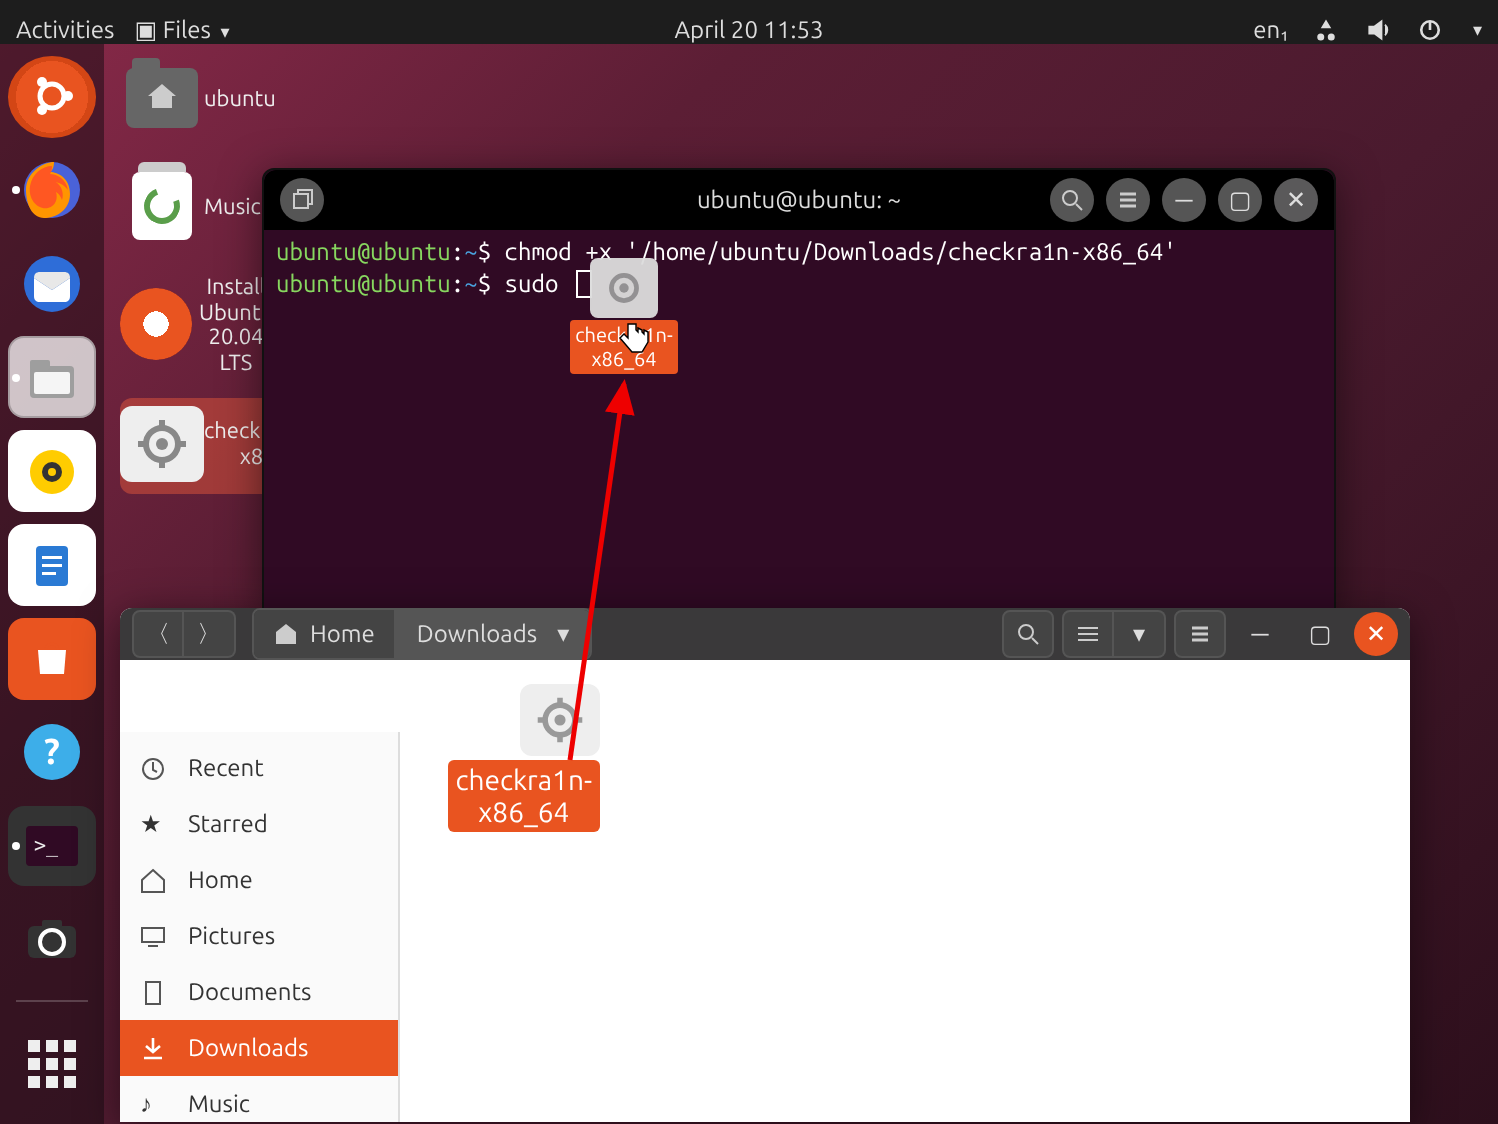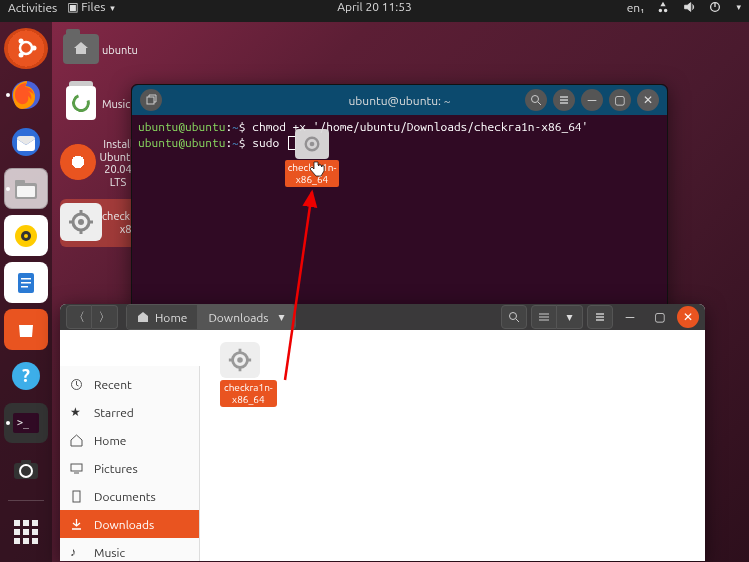--- a/index.html
+++ b/index.html
@@ -9,21 +9,21 @@
     font-size: 13px;
     background: linear-gradient(135deg, #8b2a4a 0%, #5c1e35 30%, #4a1a2e 60%, #2d0f1c 100%);
     position: relative;
     overflow: hidden;
     color: #ddd;
   }
   
   .topbar {
     position: absolute; top:0; left:0; right:0; height:22px;
     background: #1d1d1d; color:#ddd;
-    display:flex; align-items:flex-start; padding:0 8px;
+    display:flex; align-items:flex-end; padding:0 8px;
     font-size:12px;
   }
   .topbar .left, .topbar .center, .topbar .right { display:flex; align-items:center; gap:10px; }
   .topbar .center { position:absolute; left:50%; transform:translateX(-50%); }
   .topbar .right { margin-left:auto; gap:12px; }
   .topbar .dd { font-size:9px; margin-left:2px; }
   .sysicon { display:inline-flex; width:14px; height:14px; }
 
   
   .dock {
@@ -74,21 +74,21 @@
 
   
   .terminal {
     position:absolute; left:131px; top:84px; width:537px; height:223px;
     background:#300a24; border:1px solid #111; border-radius:6px 6px 0 0;
     box-shadow:0 4px 20px rgba(0,0,0,0.5);
     overflow:hidden;
     font-family: "Ubuntu Mono", Consolas, monospace;
   }
   .term-title {
-    height:30px; background:#0c4a6e; display:flex; align-items:center;
+    height:30px; background:#000000; display:flex; align-items:center;
     padding:0 8px; gap:6px; color:#ddd; font-family:Ubuntu,sans-serif; font-size:12px;
     border-radius:6px 6px 0 0;
   }
   .term-title .title { position:absolute; left:50%; transform:translateX(-50%); }
   .wbtn {
     width:22px; height:22px; border-radius:11px; display:flex; align-items:center; justify-content:center;
     background:#555; font-size:12px;
   }
   .wbtn.round { background:#555; }
   .wbtn.close { background:#5a595a; }
@@ -141,21 +141,21 @@
   }
   .srow {
     height:28px; display:flex; align-items:center; gap:10px; padding:0 10px;
     font-size:12px; color:#333;
   }
   .srow.active { background:#e95420; color:#fff; }
   .srow .ic { width:14px; display:flex; }
   .content {
     flex:1; background:#fff; padding:12px 20px; display:flex; align-items:flex-start;
   }
-  .fileitem { width:80px; display:flex; flex-direction:column; align-items:flex-start; font-size:10px; }
+  .fileitem { width:80px; display:flex; flex-direction:column; align-items:flex-end; font-size:14px; }
   .fileitem .gi { width:40px; height:36px; background:#eee; border-radius:6px; display:flex; align-items:center; justify-content:center;}
   .fileitem .lbl { background:#e95420; color:#fff; padding:2px 4px; border-radius:3px; text-align:center; margin-top:2px; line-height:1.15;}
 
   
   .arrow { position:absolute; pointer-events:none; }
 </style>
 </head>
 <body>
 
 <div class="topbar">

